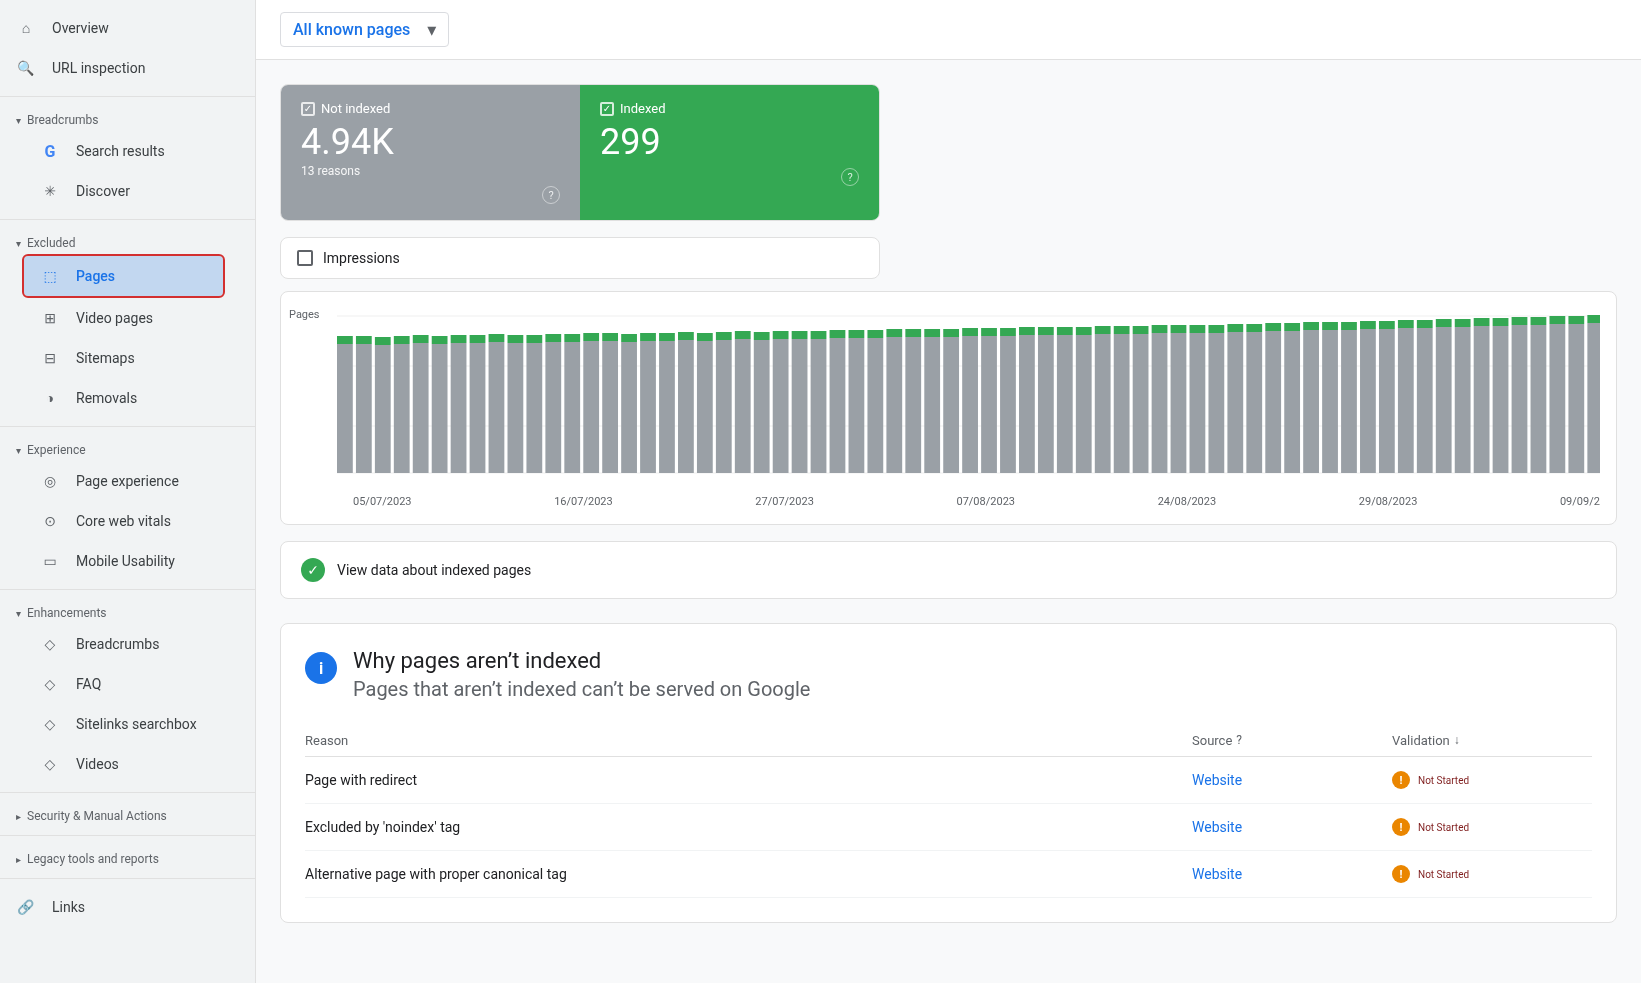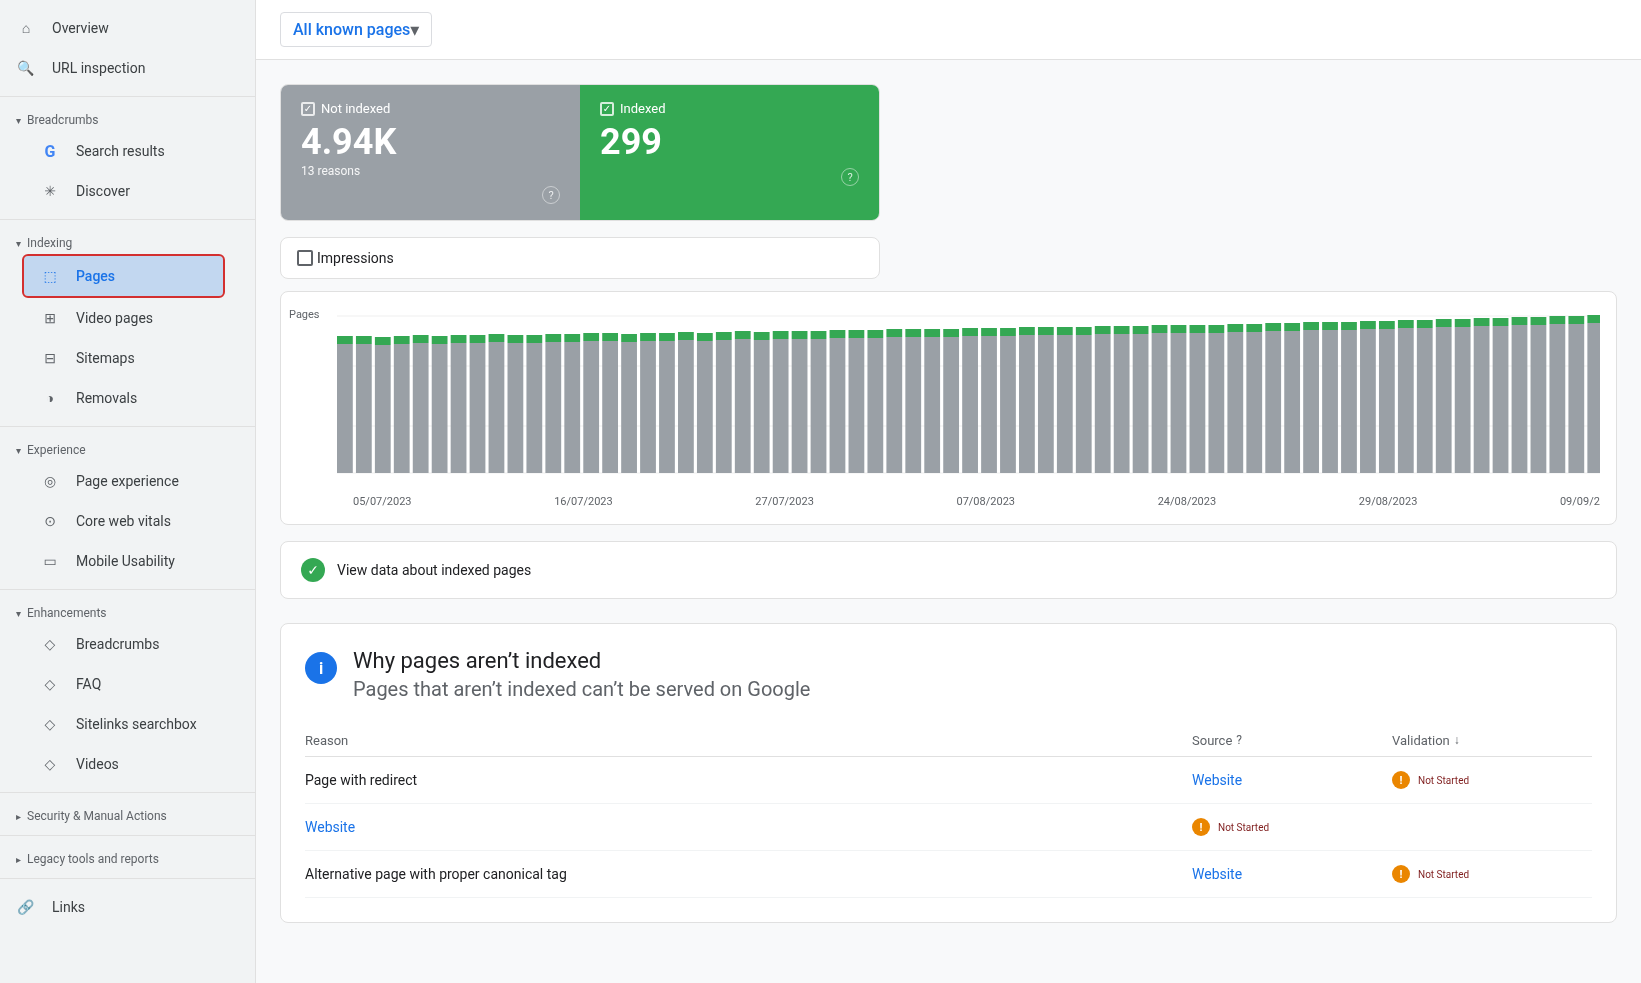--- a/index.html
+++ b/index.html
@@ -87,21 +87,21 @@
       display: flex;
       align-items: center;
       border-bottom: 1px solid #e0e0e0;
       position: sticky;
       top: 0;
       z-index: 10;
     }
     .topbar-dropdown {
       display: flex;
       align-items: center;
-      gap: 0;
+      gap: 17px;
       cursor: pointer;
       font-size: 16px;
       font-weight: 500;
       color: #1a73e8;
       border: 1px solid #dadce0;
       border-radius: 4px;
       padding: 6px 12px;
     }
     .topbar-dropdown .dropdown-icon {
       color: #5f6368;
@@ -148,21 +148,21 @@
       height: 14px;
       border: 2px solid rgba(255,255,255,0.8);
       border-radius: 2px;
       display: flex;
       align-items: center;
       justify-content: center;
       font-size: 10px;
     }
     .stat-number {
       font-size: 36px;
-      font-weight: 700;
+      font-weight: 400;
       line-height: 1;
       margin-bottom: 4px;
     }
     .stat-reasons {
       font-size: 12px;
       opacity: 0.9;
     }
     .stat-footer {
       display: flex;
       justify-content: flex-end;
@@ -178,21 +178,21 @@
       justify-content: center;
       font-size: 11px;
       cursor: pointer;
       opacity: 0.8;
     }
 
     
     .impressions-row {
       display: flex;
       align-items: center;
-      gap: 4px;
+      gap: 10px;
       margin-bottom: 12px;
       background: #fff;
       padding: 12px 16px;
       border-radius: 8px;
       border: 1px solid #e0e0e0;
       width: 600px;
     }
     .impressions-checkbox {
       width: 16px;
       height: 16px;
@@ -378,21 +378,21 @@
   </div>
   <div class="sidebar-item" style="padding-left: 40px;">
     <span class="icon">✳</span>
     <span>Discover</span>
   </div>
 
   <div class="sidebar-divider"></div>
 
   <div class="sidebar-section-label">
     <span class="chevron">▾</span>
-    <span>Indexing</span>
+    <span>Excluded</span>
   </div>
 
   <div style="padding: 2px 16px 2px 24px;">
     <div class="sidebar-item active active-outline" style="padding-left: 16px;">
       <span class="icon">⬚</span>
       <span>Pages</span>
     </div>
   </div>
   <div class="sidebar-item" style="padding-left: 40px;">
     <span class="icon">⊞</span>
@@ -772,20 +772,21 @@
 
       <div class="table-row">
         <span>Page with redirect</span>
         <span class="source-text">Website</span>
         <div class="validation-badge">
           <div class="warning-icon">!</div>
           <span class="not-started-text">Not Started</span>
         </div>
       </div>
       <div class="table-row">
+        <span>Excluded by 'noindex' tag</span>
         <span class="source-text">Website</span>
         <div class="validation-badge">
           <div class="warning-icon">!</div>
           <span class="not-started-text">Not Started</span>
         </div>
       </div>
       <div class="table-row">
         <span>Alternative page with proper canonical tag</span>
         <span class="source-text">Website</span>
         <div class="validation-badge">

